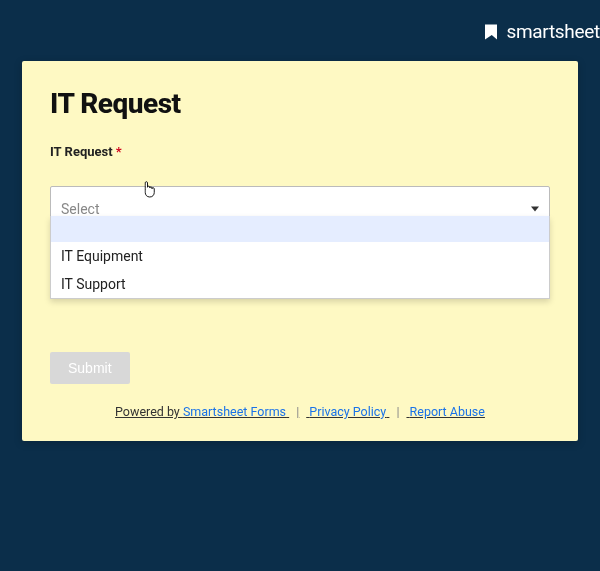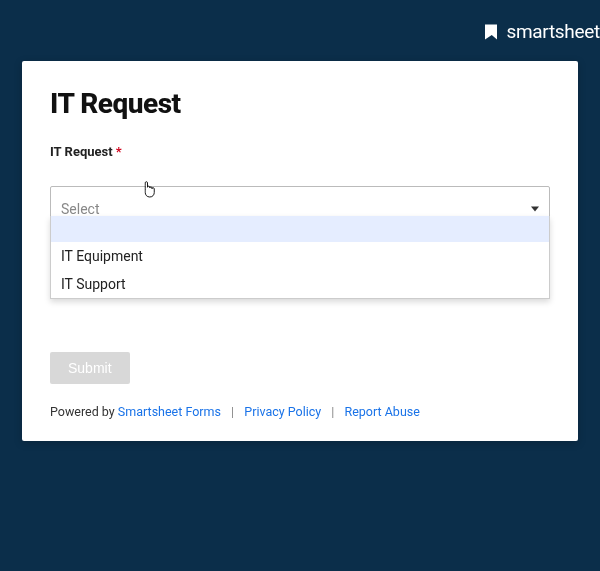--- a/index.html
+++ b/index.html
@@ -26,21 +26,21 @@
       height: 18px;
       flex-shrink: 0;
     }
     .logo-text {
       color: #fff;
       font-size: 19px;
       font-weight: 400;
       letter-spacing: -0.3px;
     }
     .form-card {
-      background: #ffffff;
+      background: #fef9c3;
       margin: 0 22px;
       border-radius: 2px;
       padding: 26px 28px 22px;
       box-shadow: 0 2px 8px rgba(0,0,0,0.2);
     }
     .form-title {
       font-size: 28px;
       font-weight: 800;
       color: #111;
       letter-spacing: -0.5px;
@@ -121,24 +121,25 @@
       background: #d8d8d8;
       color: #fff;
       border: none;
       padding: 8px 18px;
       font-size: 14px;
       border-radius: 2px;
       cursor: not-allowed;
       margin-top: 34px;
     }
     .footer {
-      text-align: left;
+      text-align: center;
       margin-top: 20px;
       font-size: 12.5px;
       color: #333;
+      text-decoration: underline;
     }
     .footer-prefix {
       color: #333;
     }
     .footer-link {
       color: #1a73e8;
       text-decoration: none;
       cursor: pointer;
     }
     .footer-sep {

